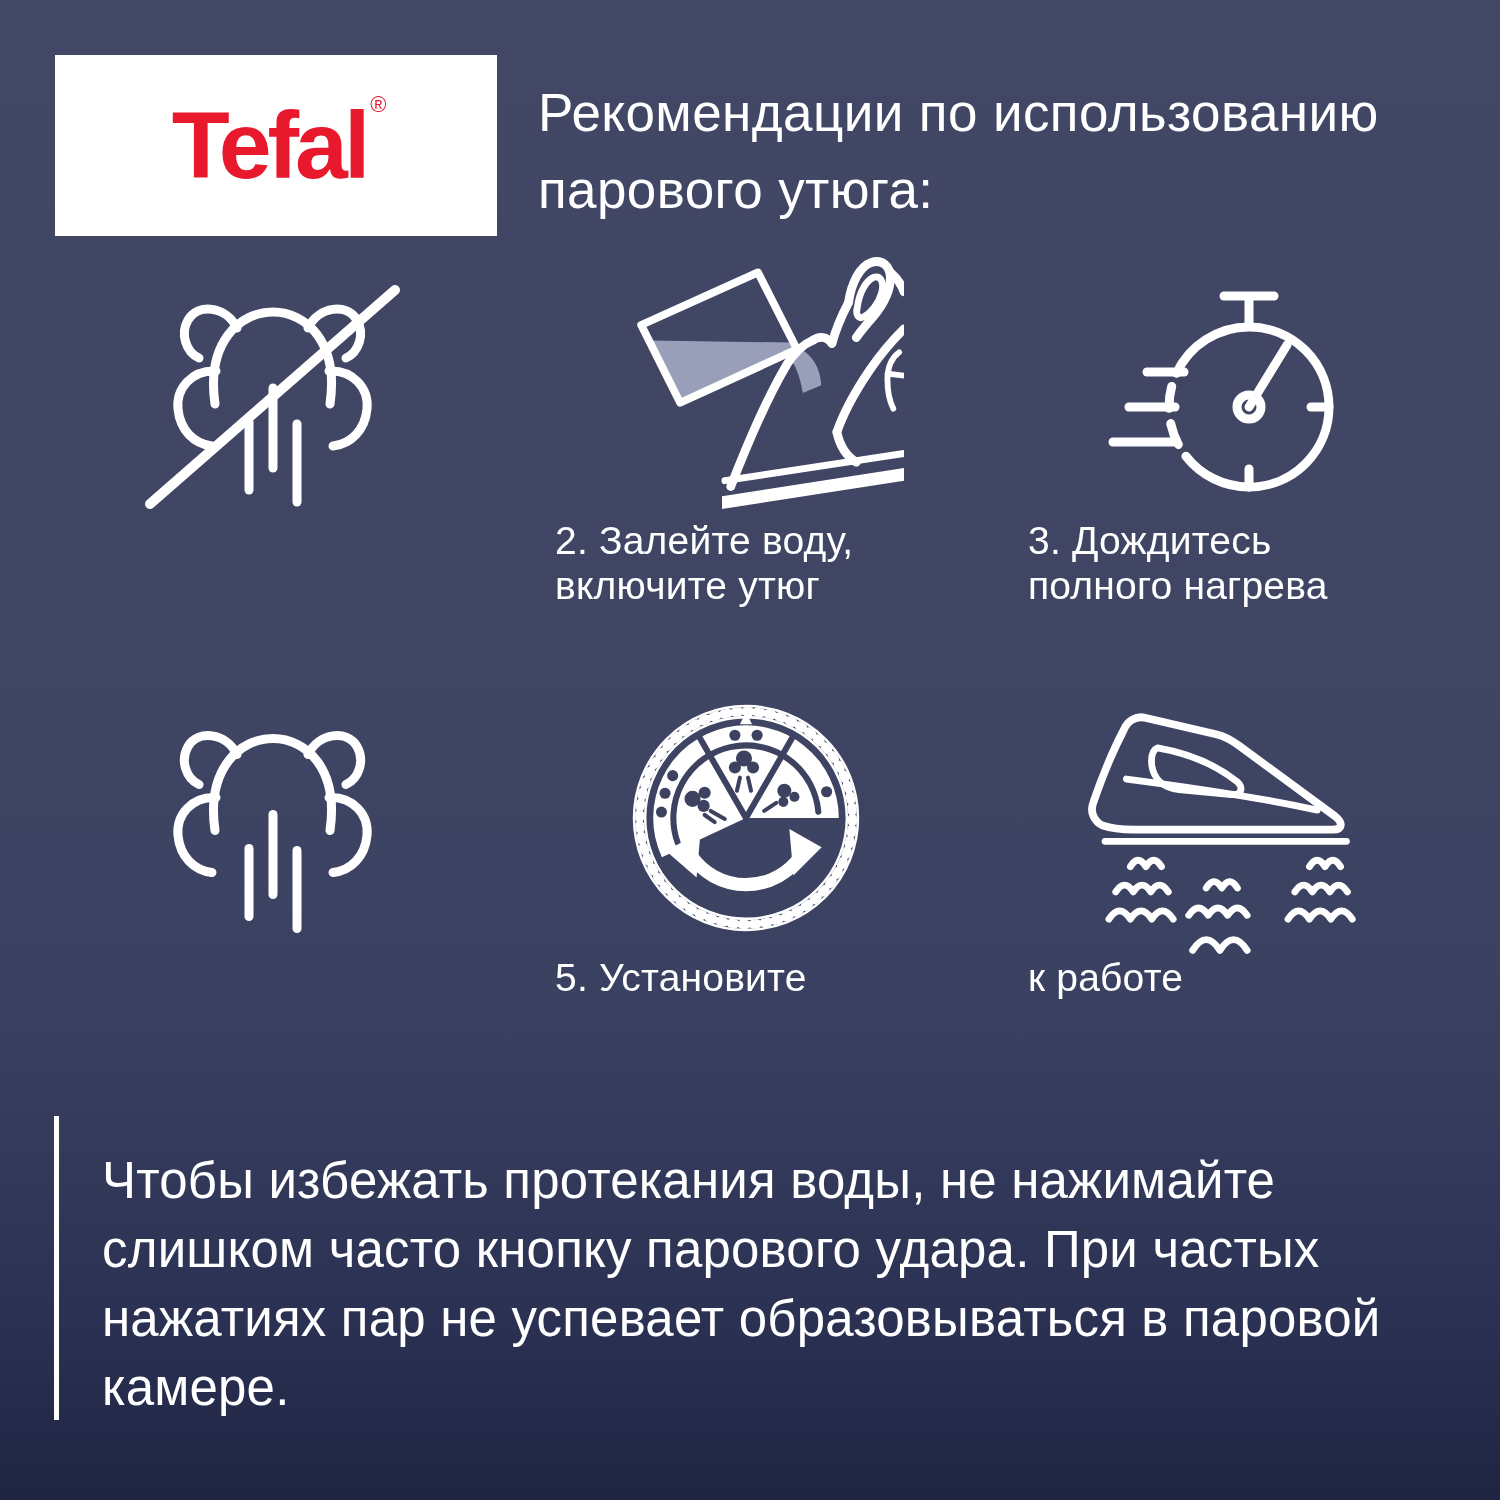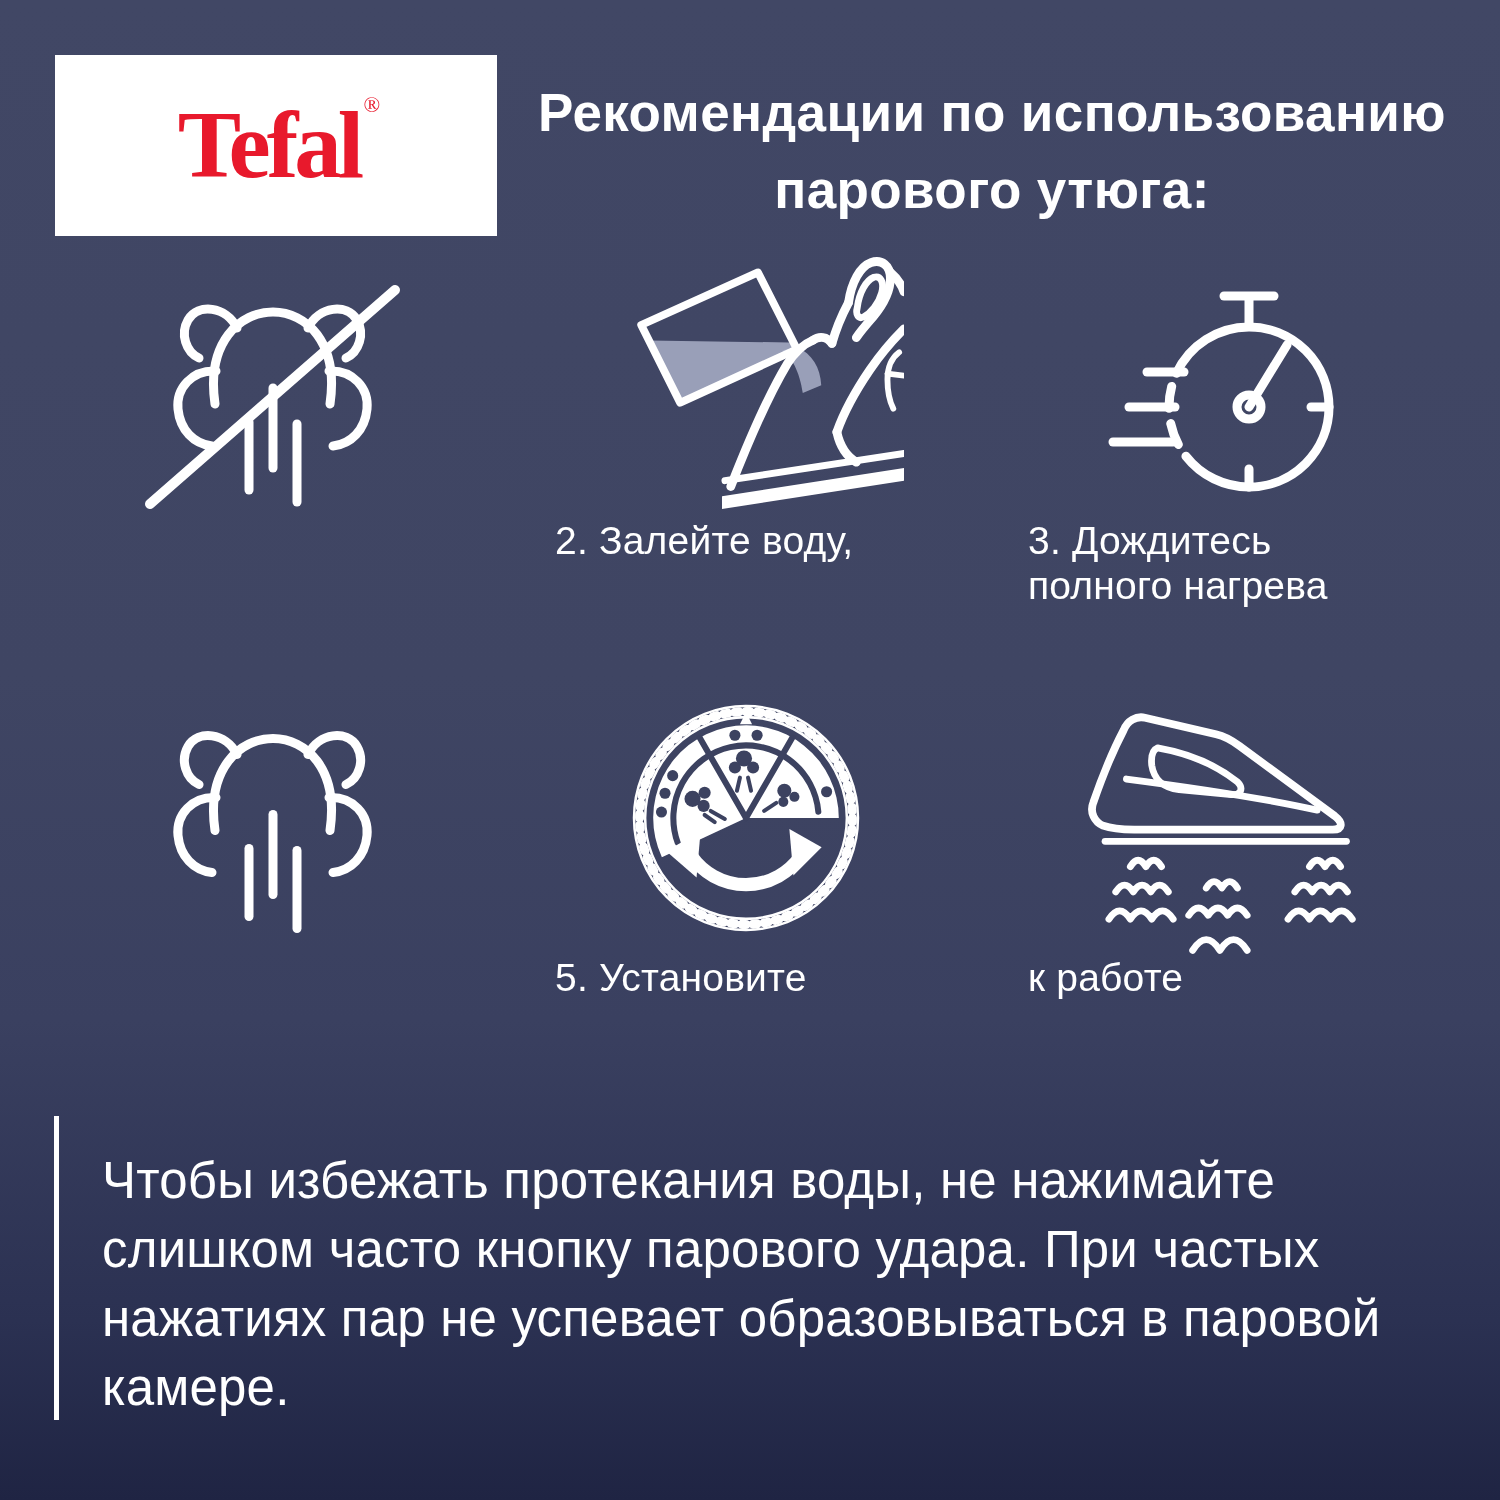--- a/index.html
+++ b/index.html
@@ -6,29 +6,29 @@
   .canvas{
     position:relative;width:1500px;height:1500px;overflow:hidden;
     background:linear-gradient(180deg,#414765 0%,#3f4563 45%,#3a4060 68%,#2b3152 88%,#1f2443 100%);
     font-family:"Liberation Sans",sans-serif;color:#ffffff;
   }
   .logo-box{
     position:absolute;left:55px;top:55px;width:442px;height:181px;
     background:#ffffff;display:flex;align-items:center;justify-content:center;
   }
   .logo-text{
-    font-family:Liberation Serif, serif;font-weight:700;font-size:95px;
+    font-family:Liberation Sans, sans-serif;font-weight:700;font-size:95px;
     color:#e8192c;letter-spacing:-4px;line-height:1;position:relative;padding-right:14px;
   }
   .logo-reg{
     position:absolute;top:-4px;right:-6px;font-size:22px;font-weight:400;letter-spacing:0;
   }
   .title{
     position:absolute;left:538px;top:74px;font-size:53px;line-height:77px;
-    font-weight:700;letter-spacing:.4px;white-space:nowrap;text-align:center;
+    font-weight:400;letter-spacing:.4px;white-space:nowrap;
   }
   .caption{
     position:absolute;font-size:39px;line-height:45px;letter-spacing:.2px;white-space:nowrap;
   }
   .icon{position:absolute;}
   .stroke{fill:none;stroke:#ffffff;stroke-linecap:round;stroke-linejoin:round;}
   .navy{fill:#3c4260;}
   .navyline{fill:none;stroke:#3c4260;stroke-linecap:round;stroke-linejoin:round;}
   .footer-bar{position:absolute;left:54px;top:1116px;width:5px;height:304px;background:#ffffff;}
   .footer-text{
@@ -174,20 +174,21 @@
       <path d="M122,216 q10,-15 20,0 q10,-15 20,0 q10,-15 20,0"></path>
       <path d="M126,252 q14,-22 28,0 q14,-22 28,0"></path>
       <path d="M246,166 q8,-13 16,0 q8,-13 16,0"></path>
       <path d="M231,192 q9,-14 18,0 q9,-14 18,0 q9,-14 18,0"></path>
       <path d="M224,220 q11,-17 22,0 q11,-17 22,0 q11,-17 22,0"></path>
     </g>
   </svg>
 
   <div class="caption" style="left:555px;top:518px">
     <div>2. Залейте воду,</div>
+    <div>включите утюг</div>
   </div>
   <div class="caption" style="left:1028px;top:518px">
     <div>3. Дождитесь</div>
     <div>полного нагрева</div>
   </div>
   <div class="caption" style="left:555px;top:955px">
     <div>5. Установите</div>
   </div>
   <div class="caption" style="left:1028px;top:955px">
     <div>к работе</div>

